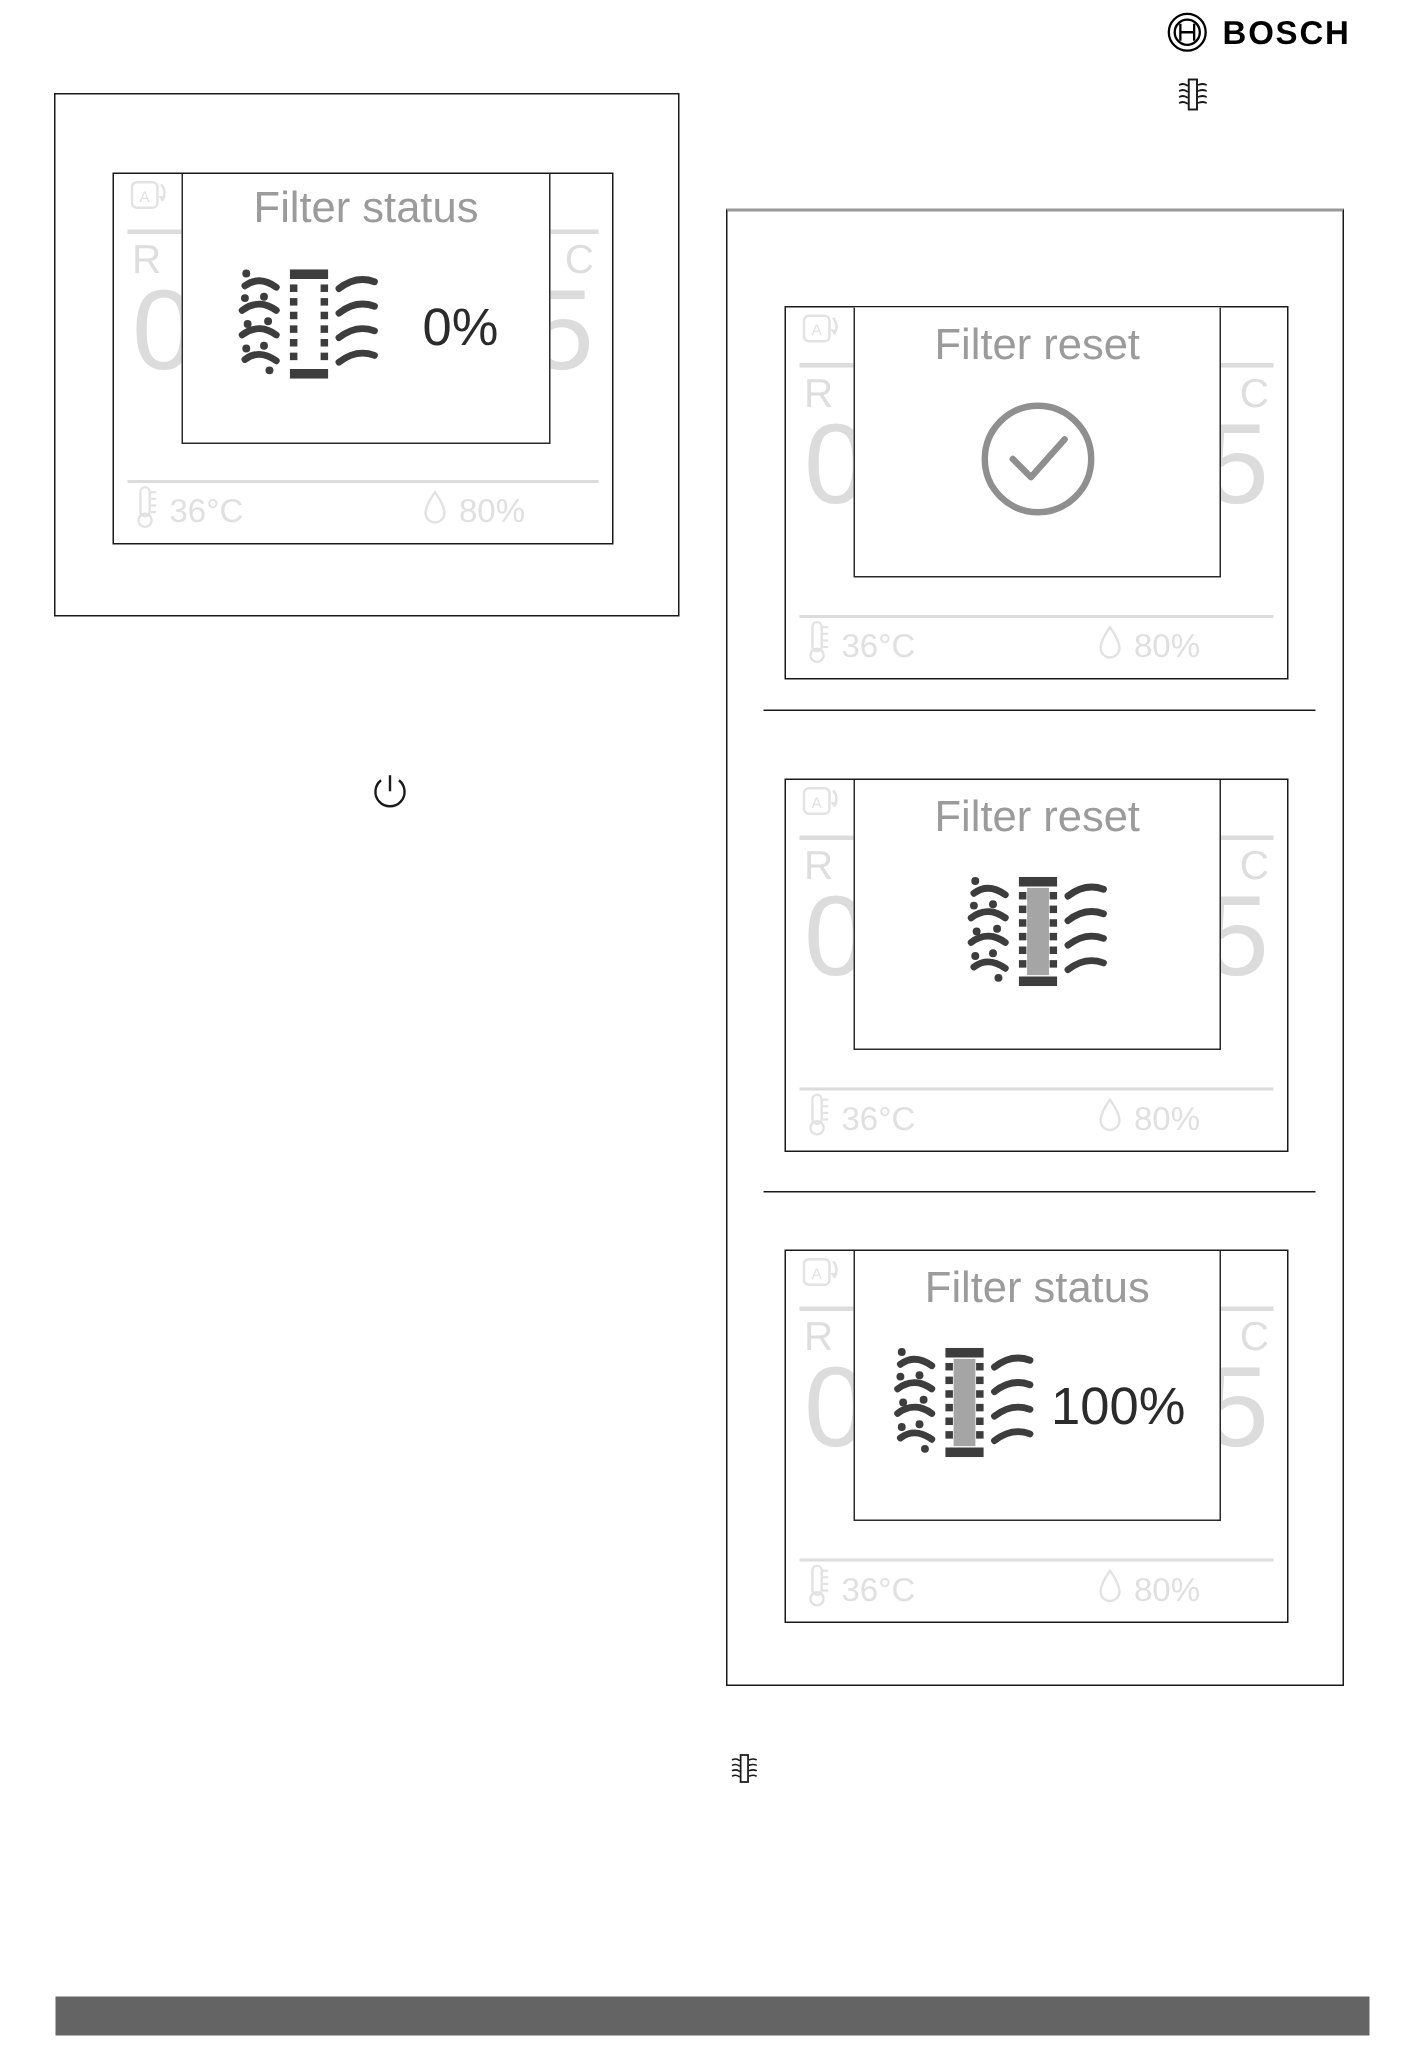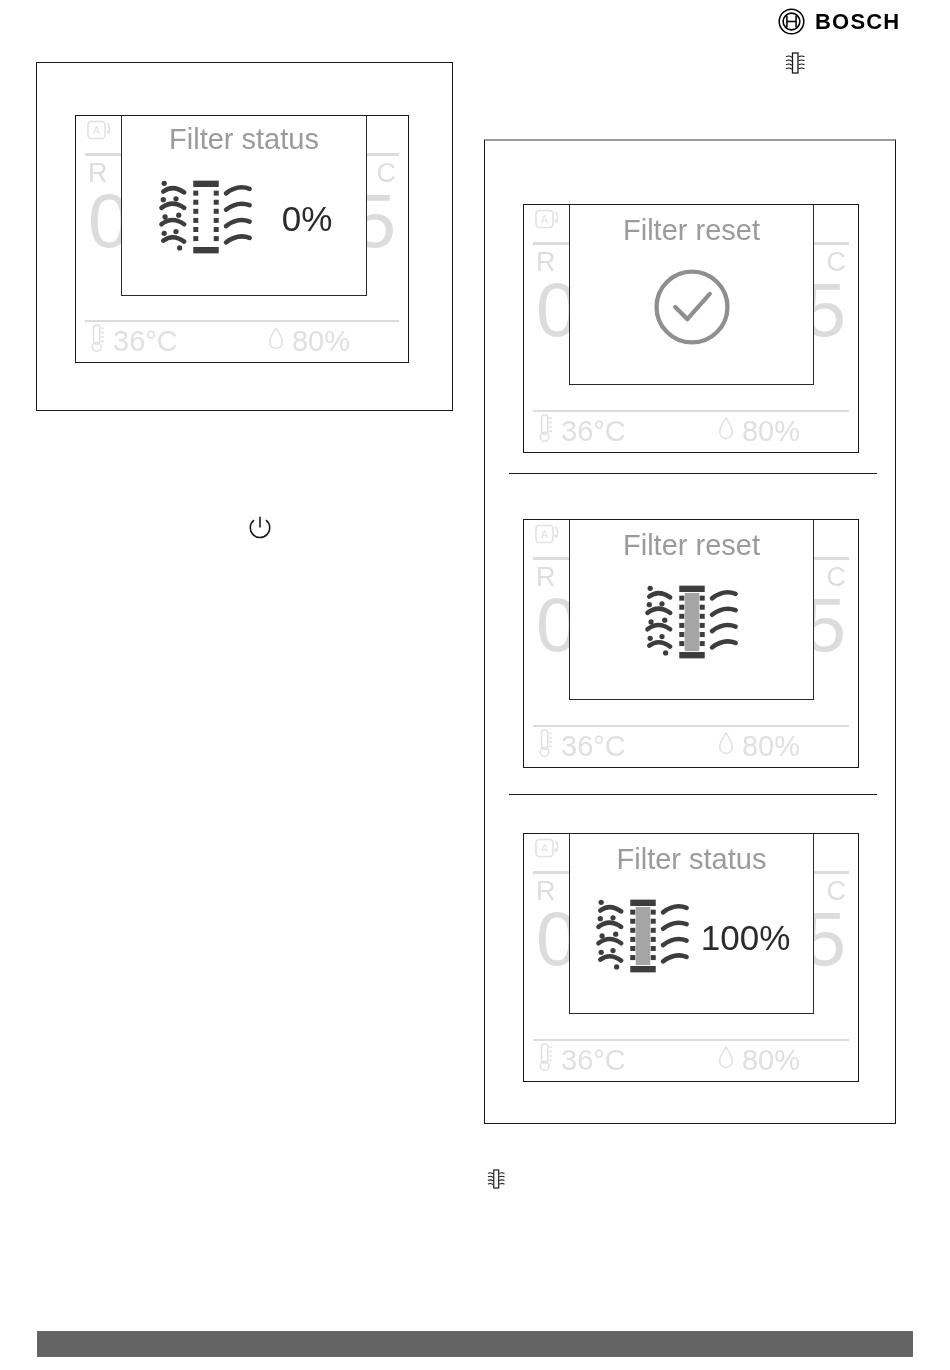--- a/index.html
+++ b/index.html
@@ -41,21 +41,21 @@
     padding:0 12px;box-sizing:border-box;color:#dedede;
   }
   .screen .bigdigit{
     font-size:76px;line-height:.9;color:#dcdcdc;font-weight:400;
   }
   .screen .unitlabel{font-size:27px;color:#dedede;line-height:1;}
   .screen .colstack{display:flex;flex-direction:column;align-items:flex-start;}
   .screen .colstack.right{align-items:flex-end;}
   .screen .botrow{
     position:absolute;left:0;right:0;bottom:2px;height:38px;
-    display:flex;align-items:center;color:#e0e0e0;font-size:29px;
+    display:flex;align-items:center;color:#e0e0e0;font-size:22px;
     padding:0 14px;box-sizing:border-box;
   }
   .screen .botrow .grp{display:flex;align-items:center;gap:7px;}
   .screen .botrow .grp.hum{margin-left:auto;margin-right:44px;}
 
   
   .dialog{
     position:absolute;background:#fff;border:1px solid #2b2b2b;
     box-sizing:border-box;display:flex;flex-direction:column;
     align-items:center;z-index:5;

